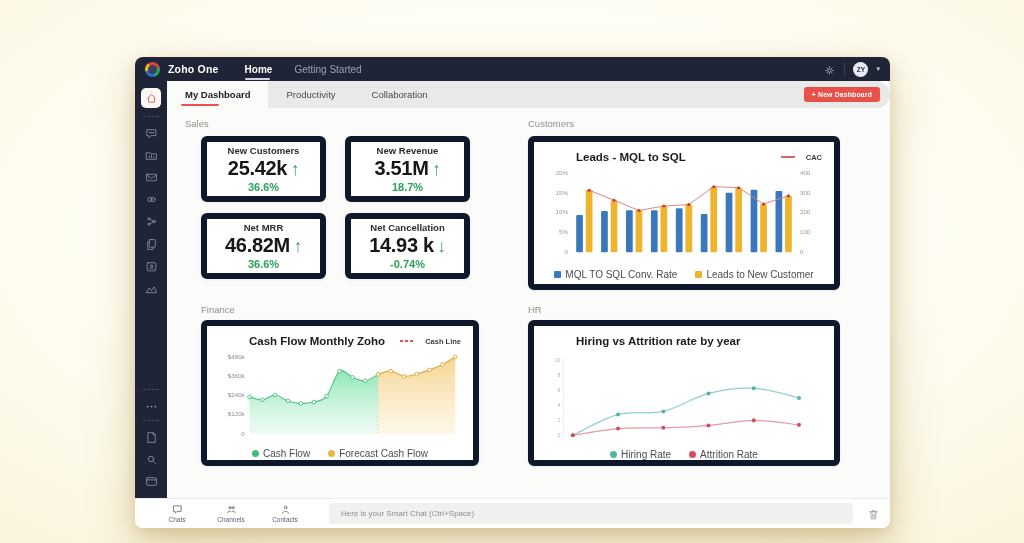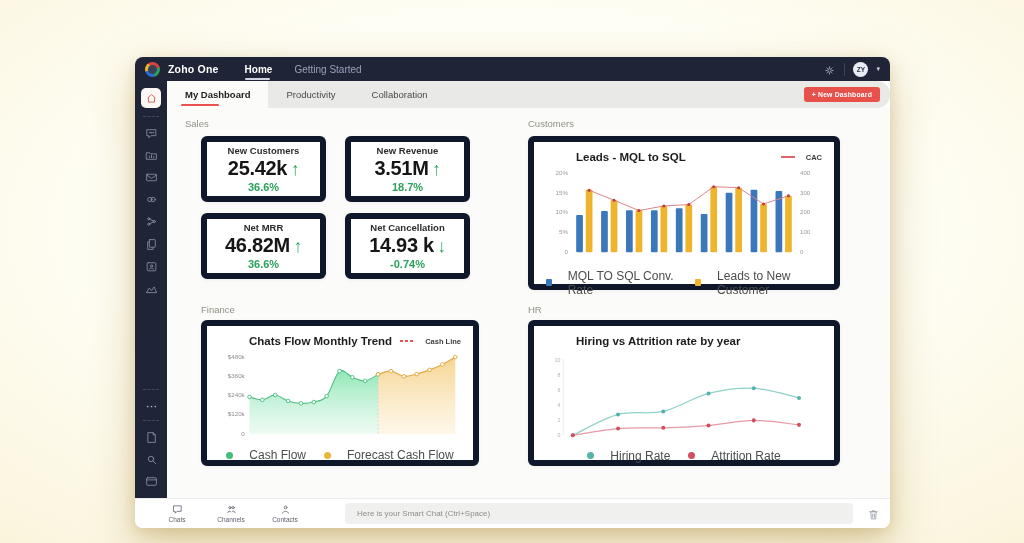--- a/index.html
+++ b/index.html
@@ -64,30 +64,30 @@
   .kpi-arrow { font-size:16px; color:#2aa15b; line-height:1; transform:scaleY(1.15); }
   .kpi-change { font-size:11px; font-weight:bold; color:#2aa15b; }
   .chart-card { padding:9px 12px 6px; display:flex; flex-direction:column; }
   .chart-head { display:flex; align-items:center; justify-content:space-between; margin-bottom:2px;padding-left:30px; }
   .chart-title { font-size:11.5px; font-weight:bold; color:#1c1c1c; }
   .side-legend { display:flex; align-items:center; gap:11px; font-size:7.5px; font-weight:bold; color:#3c3c3c; }
   .line-swatch { width:14px; height:2px; background:#d9666b; }
   .line-swatch.dashed { background:repeating-linear-gradient(90deg,#e05555 0 3px,transparent 3px 5px); }
   .chart-svg { flex:1; }
   .chart-legend { display:flex; justify-content:center; gap:18px; padding:2px 0 1px; }
-  .legend-item { display:flex; align-items:center; gap:16px; font-size:12px; color:#4c4c4c; }
+  .legend-item { display:flex; align-items:center; gap:4px; font-size:10px; color:#4c4c4c; }
   .legend-sw.square { width:7px; height:7px; border-radius:1px; }
   .legend-sw.dot { width:7px; height:7px; border-radius:50%; }
   
   .bottombar { height:30px; background:#fff; border-top:1px solid #ececec; display:flex; align-items:center; padding:0 10px; flex:0 0 auto; }
   .bb-items { display:flex; gap:6px; padding-left:8px; }
   .bb-item { width:48px; display:flex; flex-direction:column; align-items:center; gap:1px; cursor:pointer; }
   .bb-item svg { width:11px; height:11px; stroke:#5a5f6b; fill:none; stroke-width:1.7; stroke-linecap:round; stroke-linejoin:round; }
   .bb-label { font-size:6.5px; color:#5a5f6b; }
-  .chat-input { flex:1; margin:0 14px 0 36px; height:21px; background:#f0f0ef; border:none; border-radius:4px;
+  .chat-input { flex:1; margin:0 14px 0 20px; height:21px; background:#f0f0ef; border:none; border-radius:4px;
     font-size:8px; color:#333; padding:0 12px; font-family:inherit; }
   .chat-input::placeholder { color:#8d8d8d; }
   .trash { width:13px; height:13px; cursor:pointer; }
   .trash svg { stroke:#8a8f98; fill:none; stroke-width:1.4; stroke-linecap:round; }
   svg text { font-family:"Liberation Sans","DejaVu Sans",sans-serif; }
 </style>
 </head>
 <body>
 
 <svg class="sparkle" style="left:853px;top:138px" width="18" height="18" viewBox="0 0 24 24">
@@ -294,21 +294,21 @@
               </div>
               <div class="legend-item">
                 <span class="legend-sw square" style="background: rgb(240, 180, 44);"></span>
                 <span>Leads to New Customer</span>
               </div>
             </div>
         </div>
 
         <div class="card chart-card" style="left:34px;top:212px;width:278px;height:146px">
           <div class="chart-head">
-            <div class="chart-title">Chats Flow Monthly Trend</div>
+            <div class="chart-title">Cash Flow Monthly Zoho</div>
             <div class="side-legend">
                 <span class="line-swatch dashed"></span>
                 <span>Cash Line</span>
               </div>
           </div>
           <div class="chart-svg" id="chart-finance"><svg viewBox="0 0 254 98" width="100%" height="100%">
                 <defs>
                   <linearGradient id="gFin0" x1="0" y1="0" x2="0" y2="1">
                     <stop offset="0%" stop-color="#8ae6b1" stop-opacity="0.95"></stop>
                     <stop offset="100%" stop-color="#dff8ea" stop-opacity="0.55"></stop>

